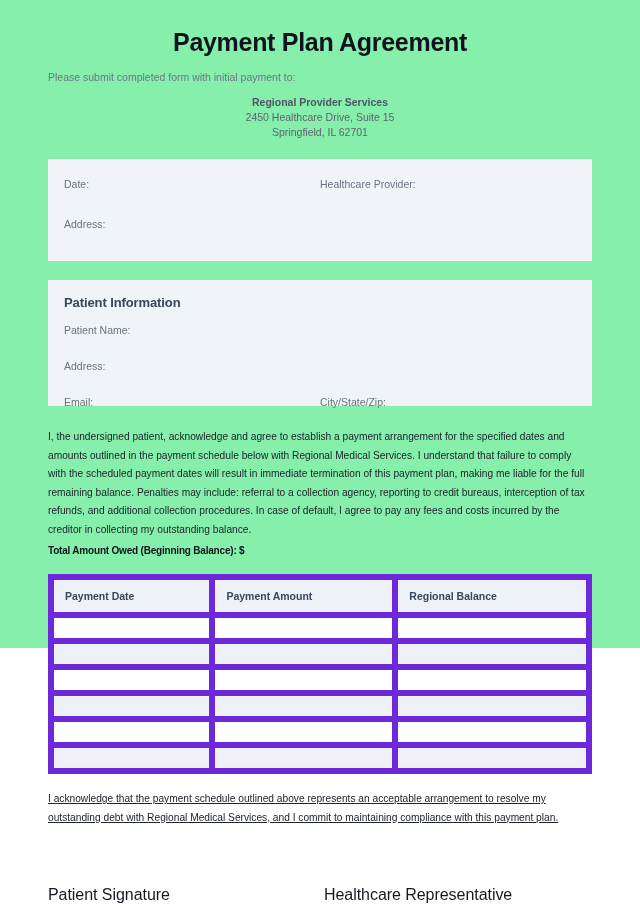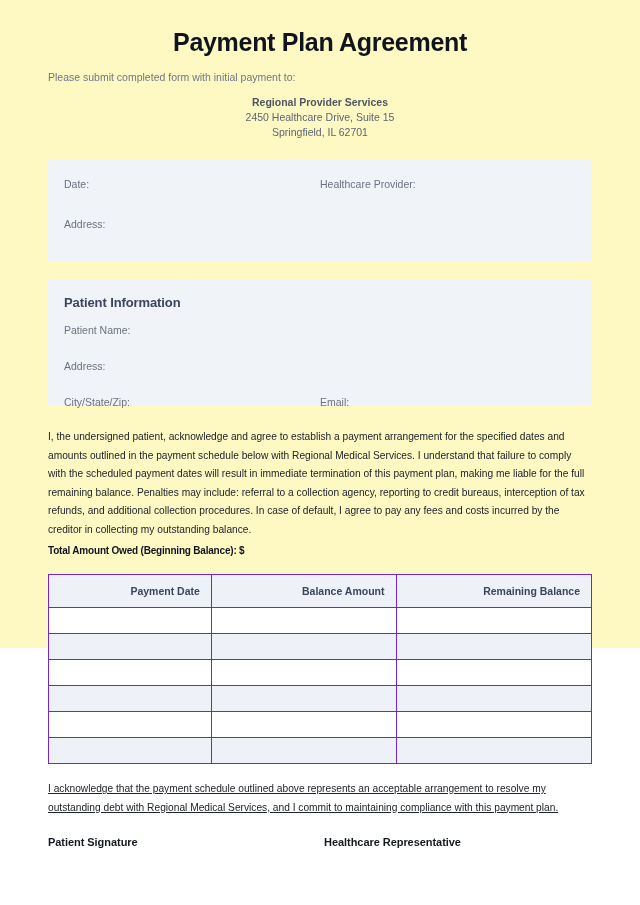--- a/index.html
+++ b/index.html
@@ -13,21 +13,21 @@
     background: #ffffff;
     font-family: "Liberation Sans", sans-serif;
     color: #1f2430;
     overflow: hidden;
   }
 
   .page {
     width: 640px;
     height: 648px;
     padding: 22px 48px 0 48px;
-    background: #fef9c3;
+    background: #86efac;
   }
 
   
   .doc-title {
     margin: 0;
     padding-top: 4px;
     text-align: center;
     font-size: 25px;
     line-height: 32px;
     font-weight: bold;
@@ -108,22 +108,22 @@
 
   
   .schedule-table {
     width: 100%;
     margin-top: 18px;
     border-collapse: collapse;
     table-layout: fixed;
   }
   .schedule-table th,
   .schedule-table td {
-    border: 1px solid #6d28d9;
-    text-align: right;
+    border: 6px solid #6d28d9;
+    text-align: left;
   }
   .schedule-table th {
     background: #eef1f7;
     padding: 10px 11px;
     font-size: 10.5px;
     font-weight: bold;
     color: #39465c;
   }
   .schedule-table td {
     height: 26px;
@@ -146,24 +146,25 @@
     text-decoration: underline;
   }
 
   
   .sig-row {
     display: flex;
     margin-top: 19px;
   }
   .sig-cell {
     width: 50%;
-    font-size: 11px;
-    font-weight: bold;
+    font-size: 16px;
+    font-weight: normal;
     color: #151a22;
     letter-spacing: -0.05px;
+    margin-top: 40px;
   }
   .sig-cell.right { padding-left: 4px; }
 </style>
 </head>
 <body>
 
 <div class="page">
 
   <h1 class="doc-title">Payment Plan Agreement</h1>
 
@@ -187,35 +188,35 @@
 
   <section class="panel patient">
     <h2 class="panel-heading">Patient Information</h2>
     <div class="field-row">
       <div class="field full">Patient Name:</div>
     </div>
     <div class="field-row">
       <div class="field full">Address:</div>
     </div>
     <div class="field-row">
+      <div class="field col-right">Email:</div>
       <div class="field col-left">City/State/Zip:</div>
-      <div class="field col-right">Email:</div>
     </div>
   </section>
 
   <p class="agreement-text">I, the undersigned patient, acknowledge and agree to establish a payment arrangement for the specified dates and amounts outlined in the payment schedule below with Regional Medical Services. I understand that failure to comply with the scheduled payment dates will result in immediate termination of this payment plan, making me liable for the full remaining balance. Penalties may include: referral to a collection agency, reporting to credit bureaus, interception of tax refunds, and additional collection procedures. In case of default, I agree to pay any fees and costs incurred by the creditor in collecting my outstanding balance.</p>
 
   <p class="total-owed">Total Amount Owed (Beginning Balance): $</p>
 
   <table class="schedule-table">
     <thead>
       <tr>
         <th class="col-date">Payment Date</th>
-        <th class="col-amount">Balance Amount</th>
-        <th class="col-balance">Remaining Balance</th>
+        <th class="col-amount">Payment Amount</th>
+        <th class="col-balance">Regional Balance</th>
       </tr>
     </thead>
     <tbody>
       <tr>
         <td></td>
         <td></td>
         <td></td>
       </tr>
       <tr class="alt">
         <td></td>

